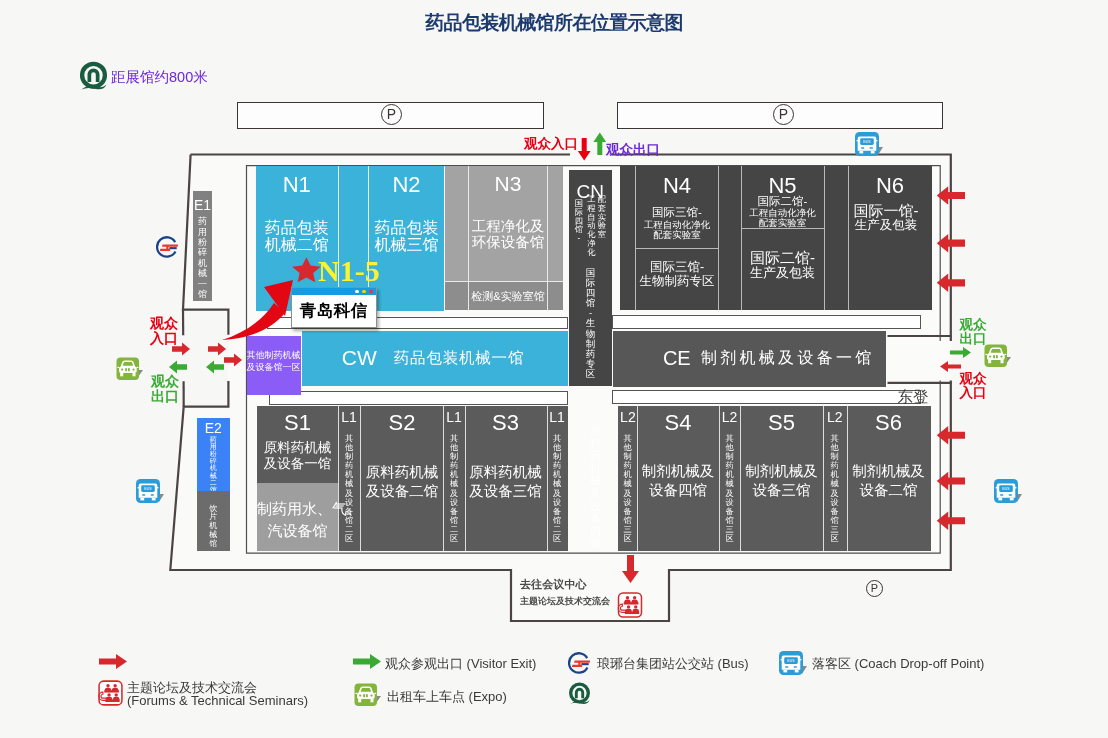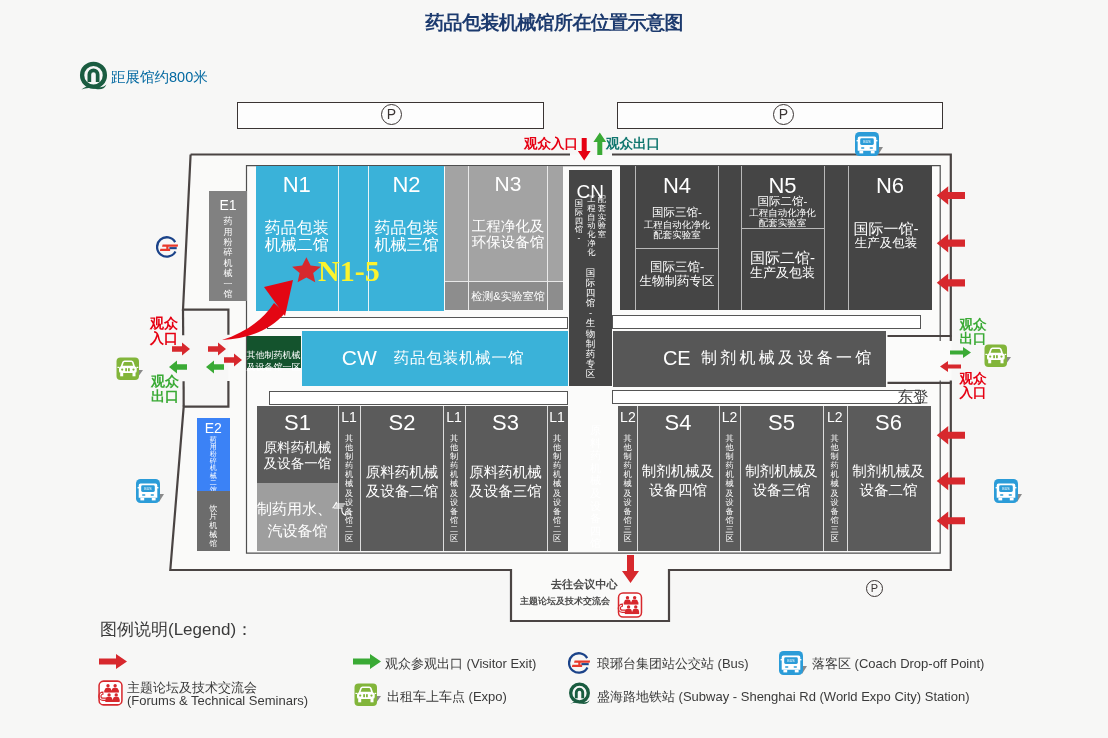--- a/index.html
+++ b/index.html
@@ -14,21 +14,21 @@
 <div id="stage">
 
 <div class="abs" style="left:0;right:0;top:10px;text-align:center;font-size:19px;letter-spacing:-0.6px;font-weight:bold;color:#1c3a6e;">药品包装机械馆所在位置示意图</div>
 
 <svg class="abs" style="left:79px;top:61px;" width="29" height="31" viewBox="0 0 29 31">
   <circle cx="14.5" cy="14.2" r="11.4" fill="none" stroke="#1a5c40" stroke-width="4.3"></circle>
   <path d="M8.5 21 L8.5 13.5 A6 6 0 0 1 20.5 13.5 L20.5 21 L16.8 21 L16.8 13.5 A2.3 2.3 0 0 0 12.2 13.5 L12.2 21 Z" fill="#1a5c40"></path>
   <path d="M2.5 28.5 Q10 22.5 18 25.5 Q24 27.5 27.5 23.5 Q24.5 30 16 27.8 Q8 25.8 2.5 28.5 Z" fill="#1a5c40"></path>
 </svg>
 
-<div class="abs" style="left:111px;top:68px;font-size:14.5px;color:#0369a1;">距展馆约800米</div>
+<div class="abs" style="left:111px;top:68px;font-size:14.5px;color:#6d28d9;">距展馆约800米</div>
 
 <div class="abs" style="left:236.7px;top:101.7px;width:305.5px;height:25px;background:#fdfdfd;border:1.5px solid #3a3433;"></div>
 
 <div class="abs" style="left:381px;top:104px;width:19px;height:19px;border:1.6px solid #3a3433;border-radius:50%;color:#3a3433;font-size:14px;line-height:19px;text-align:center;background:#fdfdfd;">P</div>
 
 <div class="abs" style="left:617.4px;top:101.7px;width:323.6px;height:25px;background:#fdfdfd;border:1.5px solid #3a3433;"></div>
 
 <div class="abs" style="left:773px;top:104px;width:19px;height:19px;border:1.6px solid #3a3433;border-radius:50%;color:#3a3433;font-size:14px;line-height:19px;text-align:center;background:#fdfdfd;">P</div>
 
 <svg class="abs" style="left:0;top:0;" width="1108" height="738" viewBox="0 0 1108 738">
@@ -44,21 +44,21 @@
 </svg>
 
 <div class="abs" style="left:266.5px;top:316.5px;width:299px;height:10px;background:#fff;border:1px solid #555;"></div>
 
 <div class="abs" style="left:611.8px;top:315px;width:307px;height:12px;background:#fff;border:1px solid #555;"></div>
 
 <div class="abs" style="left:269px;top:390.5px;width:296.5px;height:12px;background:#fff;border:1px solid #555;"></div>
 
 <div class="abs" style="left:611.8px;top:389.5px;width:307px;height:12px;background:#fff;border:1px solid #555;"></div>
 
-<div class="b" style="left:209px;top:191px;width:38px;height:110px;background:#818181;">
+<div class="b" style="left:193px;top:191px;width:19px;height:110px;background:#818181;">
   <div style="font-size:14px;margin-top:6px;">E1</div>
   <div style="font-size:9px;line-height:10.4px;margin-top:3px;">药<br>用<br>粉<br>碎<br>机<br>械<br>一<br>馆</div>
 </div>
 
 <div class="b" style="left:196.8px;top:417.5px;width:32.8px;height:73.2px;background:#3b82f6;">
   <div style="font-size:14px;margin-top:2px;">E2</div>
   <div style="font-size:7px;line-height:7.2px;">药<br>用<br>粉<br>碎<br>机<br>械<br>二<br>馆</div>
 </div>
 
 <div class="b" style="left:196.8px;top:490.7px;width:32.8px;height:60.3px;background:#6c6c6c;">
@@ -125,23 +125,23 @@
 <div class="b" style="left:636px;top:261px;width:82px;font-size:12.5px;line-height:13.5px;white-space:nowrap;">国际三馆-<br>生物制药专区</div>
 
 <div class="b" style="left:741.5px;top:173px;width:82px;font-size:22px;">N5</div>
 
 <div class="b" style="left:741.5px;top:195.5px;width:82px;font-size:11.5px;line-height:11.5px;">国际二馆-<div style="font-size:9.5px;line-height:9.8px;margin-top:1px;">工程自动化净化<br>配套实验室</div></div>
 
 <div class="b" style="left:741.5px;top:251px;width:82px;font-size:15px;line-height:14.5px;">国际二馆-<div style="font-size:13px;line-height:13.5px;">生产及包装</div></div>
 
 <div class="b" style="left:848px;top:173px;width:84px;font-size:22px;">N6</div>
 
-<div class="b" style="left:848px;top:222px;width:76px;font-size:15px;line-height:14.5px;">国际一馆-<div style="font-size:12.5px;line-height:13px;">生产及包装</div></div>
-
-<div class="b" style="left:246.5px;top:335.5px;width:54.1px;height:32px;background:#14532d;">
+<div class="b" style="left:848px;top:204px;width:76px;font-size:15px;line-height:14.5px;">国际一馆-<div style="font-size:12.5px;line-height:13px;">生产及包装</div></div>
+
+<div class="b" style="left:246.5px;top:335.5px;width:54.1px;height:59px;background:#8b5cf6;">
   <div style="font-size:9px;margin-top:13px;line-height:1.35;">其他制药机械<br>及设备馆一区</div>
 </div>
 
 <div class="b" style="left:301.8px;top:330.5px;width:266.7px;height:55.5px;background:#3ab2d9;">
   <span style="position:absolute;left:40px;top:15px;font-size:21px;">CW</span>
   <span style="position:absolute;left:92px;top:18px;font-size:15.5px;letter-spacing:0.8px;">药品包装机械一馆</span>
 </div>
 
 <div class="b" style="left:612.9px;top:331px;width:273.3px;height:56px;background:#575757;">
   <span style="position:absolute;left:50px;top:16px;font-size:20px;">CE</span>
@@ -213,21 +213,21 @@
 
 <div class="b" style="left:822.8px;top:409px;width:24px;font-size:14px;">L2</div>
 <div class="b" style="left:829.5px;top:434px;width:10px;font-size:8.2px;line-height:9.1px;">其<br>他<br>制<br>药<br>机<br>械<br>及<br>设<br>备<br>馆<br>三<br>区</div>
 
 <div class="b" style="left:846.5px;top:410px;width:84px;font-size:22px;">S6</div>
 
 <div class="b" style="left:846.5px;top:462px;width:84px;font-size:14.5px;line-height:1.3;">制剂机械及<br>设备二馆</div>
 
 <div class="abs" style="left:524px;top:135px;font-size:13.5px;font-weight:bold;color:#e60012;">观众入口</div>
 
-<div class="abs" style="left:606px;top:135px;font-size:13.5px;font-weight:bold;color:#0f766e;">观众出口</div>
+<div class="abs" style="left:606px;top:141px;font-size:13.5px;font-weight:bold;color:#6d28d9;">观众出口</div>
 
 <svg class="abs" style="left:578px;top:131px;" width="28" height="30" viewBox="0 0 28 30">
   <path d="M8.7,7 L8.7,20 L12.6,20 L6.2,29.5 L-0.2,20 L3.7,20 L3.7,7 Z" fill="#e60012"></path>
   <path d="M19.3,24 L19.3,11 L15.4,11 L21.8,1.5 L28.2,11 L24.3,11 L24.3,24 Z" fill="#3aaa35"></path>
 </svg>
 
 <div class="abs" style="left:149px;top:316px;width:30px;font-size:14px;font-weight:bold;color:#e60012;text-align:center;line-height:1.05;">观众<br>入口</div>
 
 <div class="abs" style="left:150px;top:374px;width:30px;font-size:14px;font-weight:bold;color:#3aaa35;text-align:center;line-height:1.05;">观众<br>出口</div>
 
@@ -282,20 +282,28 @@
   <path d="M12,65 C34,58 52,46 64,28 L75,38 C60,56 36,64 12,65 Z" fill="#e30613"></path>
   <path d="M83,5 L54,12 L75,41 Z" fill="#e30613"></path>
 </svg>
 
 <svg class="abs" style="left:290.6px;top:257px;" width="31" height="28" viewBox="0 0 31 28">
   <path d="M15.4,0.2 L19.6,8.6 L29.7,9.7 L22.2,16.0 L24.2,25.2 L15.4,20.6 L6.6,25.2 L8.6,16.0 L1.1,9.7 L11.2,8.6 Z" fill="#d7282d"></path>
 </svg>
 
 <div class="abs" style="left:318px;top:254px;font-family:'Liberation Serif',serif;font-weight:bold;font-size:30px;color:#fcf32d;letter-spacing:0px;">N1-5</div>
 
+<div class="abs" style="left:290.8px;top:286.8px;width:84px;height:39px;background:#fff;border:1px solid #8f8f8f;box-shadow:2px 3px 3px rgba(0,0,0,0.3);">
+  <div style="height:7px;background:#169ae2;position:relative;">
+    <span style="position:absolute;right:17px;top:2px;width:3.4px;height:3.4px;border-radius:50%;background:#fff;"></span>
+    <span style="position:absolute;right:10px;top:2px;width:3.4px;height:3.4px;border-radius:50%;background:#ffd400;"></span>
+    <span style="position:absolute;right:3px;top:2px;width:3.4px;height:3.4px;border-radius:50%;background:#e8392b;"></span>
+  </div>
+  <div style="font-size:16.5px;font-weight:bold;color:#000;text-align:center;margin-top:5px;letter-spacing:0.5px;">青岛科信</div>
+</div>
 
 <svg class="abs" style="left:854px;top:131px;" width="30" height="30" viewBox="0 0 30 30">
   <path d="M24 16 L29 16 L24 24 Z" fill="#8a8a8a"></path>
   <rect x="1" y="1" width="24" height="24" rx="4.5" fill="#2b9cd8"></rect>
   <path d="M5.5 5.5 h15 a1.8 1.8 0 0 1 1.8 1.8 v12.5 h-18.6 v-12.5 a1.8 1.8 0 0 1 1.8-1.8 Z" fill="#fff"></path>
   <rect x="6.2" y="7.3" width="13.6" height="6.6" rx="1.4" fill="#2b9cd8"></rect>
   <text x="13" y="12.4" font-size="3.6" fill="#fff" text-anchor="middle" font-family="Liberation Sans">BUS</text>
   <rect x="7" y="16.2" width="3.4" height="1.5" rx="0.7" fill="#2b9cd8"></rect>
   <rect x="15.6" y="16.2" width="3.4" height="1.5" rx="0.7" fill="#2b9cd8"></rect>
   <rect x="5.4" y="19.8" width="3.8" height="2.6" fill="#fff"></rect>
@@ -346,21 +354,21 @@
   <rect x="1.4" y="9.8" width="1.7" height="1.2" fill="#fff"></rect>
   <rect x="20.6" y="9.8" width="1.7" height="1.2" fill="#fff"></rect>
 </svg>
 
 <svg class="abs" style="left:156px;top:236px;" width="22" height="22" viewBox="0 0 24 24">
   <path d="M20.9,6.6 A10.6 10.6 0 1 0 21.2,16.8" fill="none" stroke="#1b4389" stroke-width="2.5"></path>
   <path d="M14.6,12.1 L22.6,12.1 L22.6,14.4 L14.6,14.4 Z" fill="#1b4389"></path>
   <path d="M7.2,9.2 L24.2,9.2 L23.6,11.6 L13.6,11.6 L13.6,13.9 L15.4,13.9 L15.4,16.3 L4.2,16.3 L4.8,13.9 L11.2,13.9 L11.2,11.6 L6.6,11.6 Z" fill="#e8392b"></path>
 </svg>
 
-<div class="abs" style="left:520px;top:577px;font-size:11px;font-weight:bold;color:#4a4a4a;letter-spacing:0.1px;margin-left:31px;">去往会议中心</div>
+<div class="abs" style="left:520px;top:577px;font-size:11px;font-weight:bold;color:#4a4a4a;letter-spacing:0.1px;">去往会议中心</div>
 <div class="abs" style="left:520px;top:595px;font-size:9px;font-weight:bold;color:#4a4a4a;">主题论坛及技术交流会</div>
 
 <svg class="abs" style="left:622px;top:555px;" width="17" height="29" viewBox="0 0 17 29">
   <path d="M5,0 L12,0 L12,16 L17,16 L8.5,28 L0,16 L5,16 Z" fill="#d7282d"></path>
 </svg>
 
 <svg class="abs" style="left:616px;top:592px;" width="28" height="26" viewBox="0 0 28 29">
   <rect x="1.2" y="1.2" width="25.6" height="26.6" rx="5" fill="#fff" stroke="#d7282d" stroke-width="1.7"></rect>
   <path d="M5.5 13.5 a4.6 4.6 0 0 0 0 9.2 l4 0 0 -2.4 -4 0 a2.2 2.2 0 0 1 0 -4.4 Z" fill="none" stroke="#d7282d" stroke-width="1.3"></path>
   <circle cx="11.2" cy="6.3" r="1.9" fill="#d7282d"></circle>
@@ -370,21 +378,20 @@
   <rect x="7" y="11.4" width="16.4" height="2.6" fill="#d7282d"></rect>
   <circle cx="12.4" cy="16.6" r="1.9" fill="#d7282d"></circle>
   <circle cx="20.4" cy="16.6" r="1.9" fill="#d7282d"></circle>
   <path d="M8.8 23.2 L8.8 21 a2.6 2.6 0 0 1 2.6-2.2 h2 a2.6 2.6 0 0 1 2.6 2.2 L16 23.2 Z" fill="#d7282d"></path>
   <path d="M16.8 23.2 L16.8 21 a2.6 2.6 0 0 1 2.6-2.2 h2 a2.6 2.6 0 0 1 2.6 2.2 L24 23.2 Z" fill="#d7282d"></path>
   <rect x="8.2" y="21.8" width="16" height="2.8" fill="#d7282d"></rect>
 </svg>
 
 <div class="abs" style="left:866px;top:580px;width:15px;height:15px;border:1.3px solid #3a3433;border-radius:50%;color:#3a3433;font-size:11px;line-height:15px;text-align:center;">P</div>
 
-<div class="abs" style="left:100px;top:618px;font-size:17px;color:#3a3a3a;">图例说明(Legend)：</div>
 
 <svg class="abs" style="left:99px;top:654px;" width="30" height="15" viewBox="0 0 30 15">
   <path d="M0,4.6 L17,4.6 L17,0 L28,7.5 L17,15 L17,10.4 L0,10.4 Z" fill="#d7282d"></path>
 </svg>
 
 
 <svg class="abs" style="left:353px;top:654px;" width="30" height="15" viewBox="0 0 30 15">
   <path d="M0,4.6 L17,4.6 L17,0 L28,7.5 L17,15 L17,10.4 L0,10.4 Z" fill="#3aaa35"></path>
 </svg>
 
@@ -447,15 +454,14 @@
 </svg>
 
 <div class="abs" style="left:387px;top:688px;font-size:13px;color:#3a3a3a;">出租车上车点 (Expo)</div>
 
 <svg class="abs" style="left:568px;top:682px;" width="23" height="24" viewBox="0 0 29 31">
   <circle cx="14.5" cy="14.2" r="11.4" fill="none" stroke="#1a5c40" stroke-width="4.3"></circle>
   <path d="M8.5 21 L8.5 13.5 A6 6 0 0 1 20.5 13.5 L20.5 21 L16.8 21 L16.8 13.5 A2.3 2.3 0 0 0 12.2 13.5 L12.2 21 Z" fill="#1a5c40"></path>
   <path d="M2.5 28.5 Q10 22.5 18 25.5 Q24 27.5 27.5 23.5 Q24.5 30 16 27.8 Q8 25.8 2.5 28.5 Z" fill="#1a5c40"></path>
 </svg>
 
-<div class="abs" style="left:597px;top:688px;font-size:13px;color:#3a3a3a;">盛海路地铁站 (Subway - Shenghai Rd (World Expo City) Station)</div>
 
 </div>
 
 </body></html>

